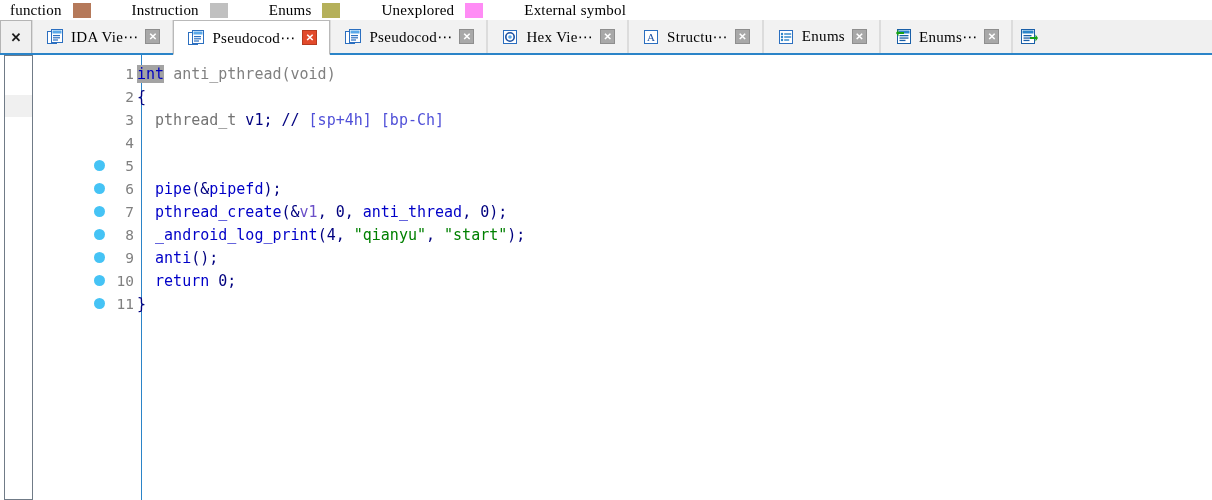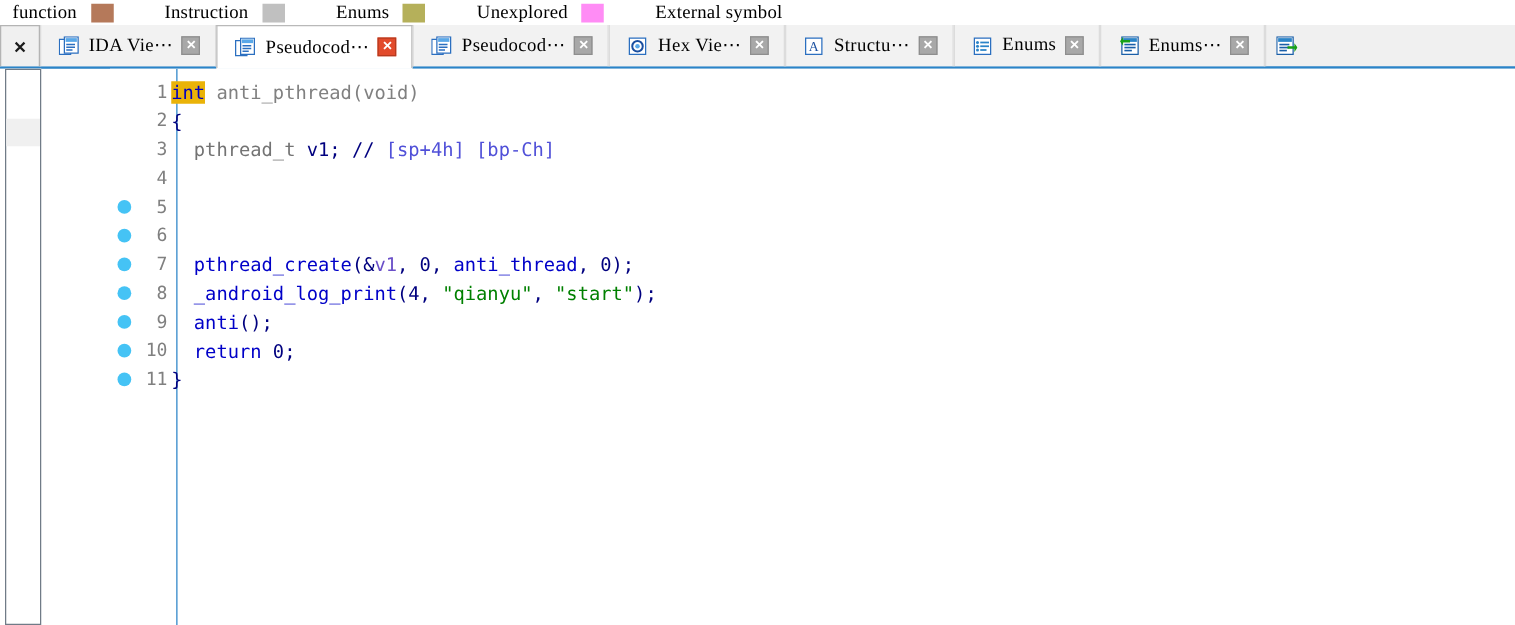--- a/index.html
+++ b/index.html
@@ -213,21 +213,21 @@
   #code-left-border {
     position: absolute;
     left: 53px;
     top: 0;
     bottom: 0;
     width: 1px;
     background: #2b84c8;
   }
 
   
-  .kw       { color: #0000c0; background: #eab308; }
+  .kw       { color: #0000c0; background: #a3a3a3; }
   .fname    { color: #808080; }
   .type     { color: #737373; }
   .func     { color: #0000c8; }
   .var      { color: #6a4fc8; }
   .num      { color: #00007f; }
   .str      { color: #008000; }
   .cmt      { color: #5050d8; }
   .punct    { color: #00007f; }
   .kw2      { color: #0000c8; }
 </style>
@@ -361,21 +361,21 @@
   <div id="gap-column"></div>
 
   <div id="code-view">
     <div id="code-left-border"></div>
     <div id="code-lines">
         <div class="code-row"><span class="bp-dot"></span><span class="line-no">1</span><span class="code-text"><span class="kw">int</span><span class="plain"> </span><span class="fname">anti_pthread</span><span class="fname">(</span><span class="fname">void</span><span class="fname">)</span></span></div>
         <div class="code-row"><span class="bp-dot"></span><span class="line-no">2</span><span class="code-text"><span class="punct">{</span></span></div>
         <div class="code-row"><span class="bp-dot"></span><span class="line-no">3</span><span class="code-text"><span class="plain">  </span><span class="type">pthread_t</span><span class="punct"> v1; </span><span class="punct">// </span><span class="cmt">[sp+4h] [bp-Ch]</span></span></div>
         <div class="code-row"><span class="bp-dot"></span><span class="line-no">4</span><span class="code-text"></span></div>
         <div class="code-row"><span class="bp-dot"><i></i></span><span class="line-no">5</span></div>
-        <div class="code-row"><span class="bp-dot"><i></i></span><span class="line-no">6</span></div>
+        <div class="code-row"><span class="bp-dot"><i></i></span><span class="line-no">6</span><span class="code-text"><span class="plain">  </span><span class="func">pipe</span><span class="punct">(&amp;</span><span class="func">pipefd</span><span class="punct">);</span></span></div>
         <div class="code-row"><span class="bp-dot"><i></i></span><span class="line-no">7</span><span class="code-text"><span class="plain">  </span><span class="func">pthread_create</span><span class="punct">(&amp;</span><span class="var">v1</span><span class="punct">, </span><span class="num">0</span><span class="punct">, </span><span class="func">anti_thread</span><span class="punct">, </span><span class="num">0</span><span class="punct">);</span></span></div>
         <div class="code-row"><span class="bp-dot"><i></i></span><span class="line-no">8</span><span class="code-text"><span class="plain">  </span><span class="func">_android_log_print</span><span class="punct">(</span><span class="num">4</span><span class="punct">, </span><span class="str">"qianyu"</span><span class="punct">, </span><span class="str">"start"</span><span class="punct">);</span></span></div>
         <div class="code-row"><span class="bp-dot"><i></i></span><span class="line-no">9</span><span class="code-text"><span class="plain">  </span><span class="func">anti</span><span class="punct">();</span></span></div>
         <div class="code-row"><span class="bp-dot"><i></i></span><span class="line-no">10</span><span class="code-text"><span class="plain">  </span><span class="kw2">return</span><span class="plain"> </span><span class="num">0</span><span class="punct">;</span></span></div>
         <div class="code-row"><span class="bp-dot"><i></i></span><span class="line-no">11</span><span class="code-text"><span class="punct">}</span></span></div>
       </div>
   </div>
 
 </div>
 

